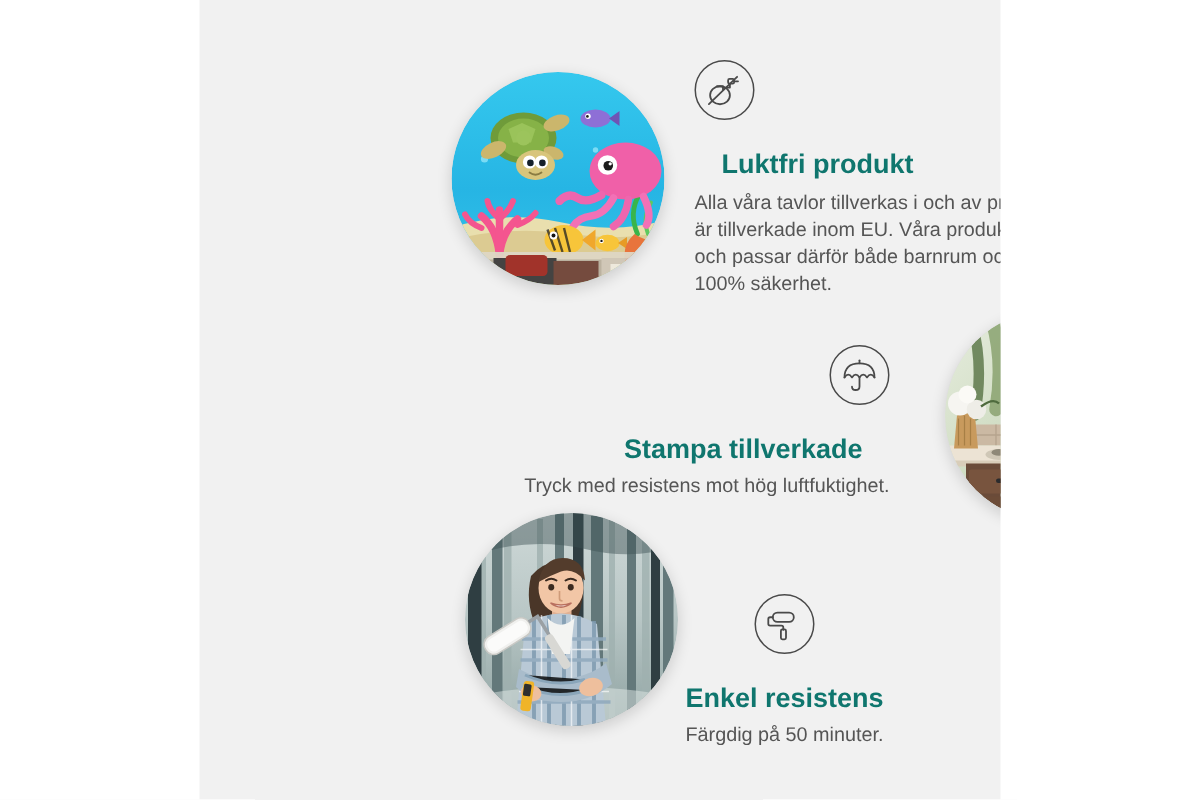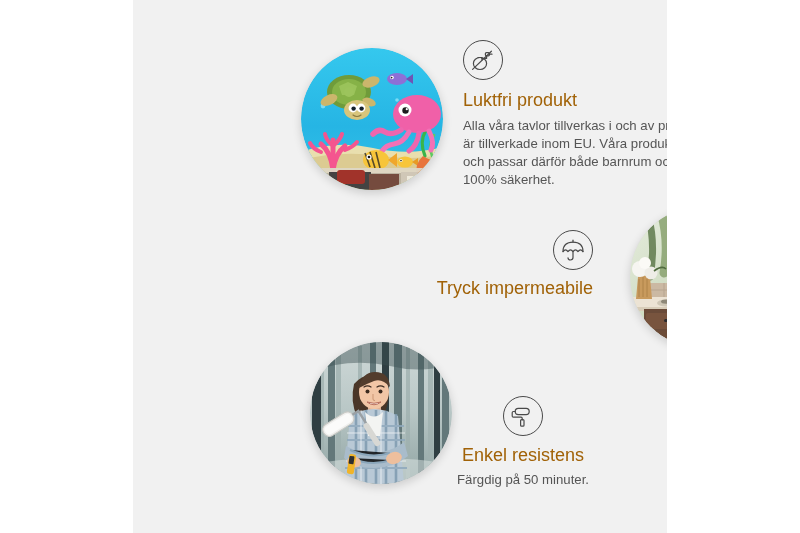--- a/index.html
+++ b/index.html
@@ -42,24 +42,24 @@
     border: 1.4px solid #4a4a4a;
     box-sizing: border-box;
     display: flex;
     align-items: center;
     justify-content: center;
   }
   .icon-badge svg { display: block; }
 
   .feat-title {
     font-size: 18px;
-    font-weight: normal;
-    color: #a16207;
+    font-weight: bold;
+    color: #0f766e;
     line-height: 1.25;
-    margin: 0;
+    margin: 18px;
     white-space: nowrap;
   }
   .feat-desc {
     font-size: 13.2px;
     color: #555555;
     line-height: 1.38;
     margin: 0;
   }
 
   
@@ -305,21 +305,22 @@
       <div class="icon-badge">
         <svg width="26" height="26" viewBox="0 0 26 26" xmlns="http://www.w3.org/2000/svg">
           <g fill="none" stroke="#4a4a4a" stroke-width="1.2" stroke-linecap="round" stroke-linejoin="round">
             <path d="M3 14.6 q0 -9.4 10 -9.4 q10 0 10 9.4"></path>
             <path d="M3 14.6 q2.5 -3.6 5 0 q2.5 -3.6 5 0 q2.5 -3.6 5 0 q2.5 -3.6 5 0"></path>
             <path d="M13 5.2 V3.2"></path>
             <path d="M13 14.6 v6 q0 2.4 -2.6 2.4 q-2.4 0 -2.4 -2.2"></path>
           </g>
         </svg>
       </div>
-      <div class="feat-title">Tryck impermeabile</div>
+      <div class="feat-title">Stampa tillverkade</div>
+      <div class="feat-desc">Tryck med resistens mot hög luftfuktighet.</div>
     </div>
 
     <div class="photo" id="photo-installer">
       <svg viewBox="0 0 142 142" xmlns="http://www.w3.org/2000/svg" role="img">
         <defs>
           <clipPath id="clipC">
               <circle cx="71" cy="71" r="71"></circle>
             </clipPath>
           <linearGradient id="fog" x1="0" y1="0" x2="0" y2="1">
             <stop offset="0%" stop-color="#cfd9d8"></stop>

